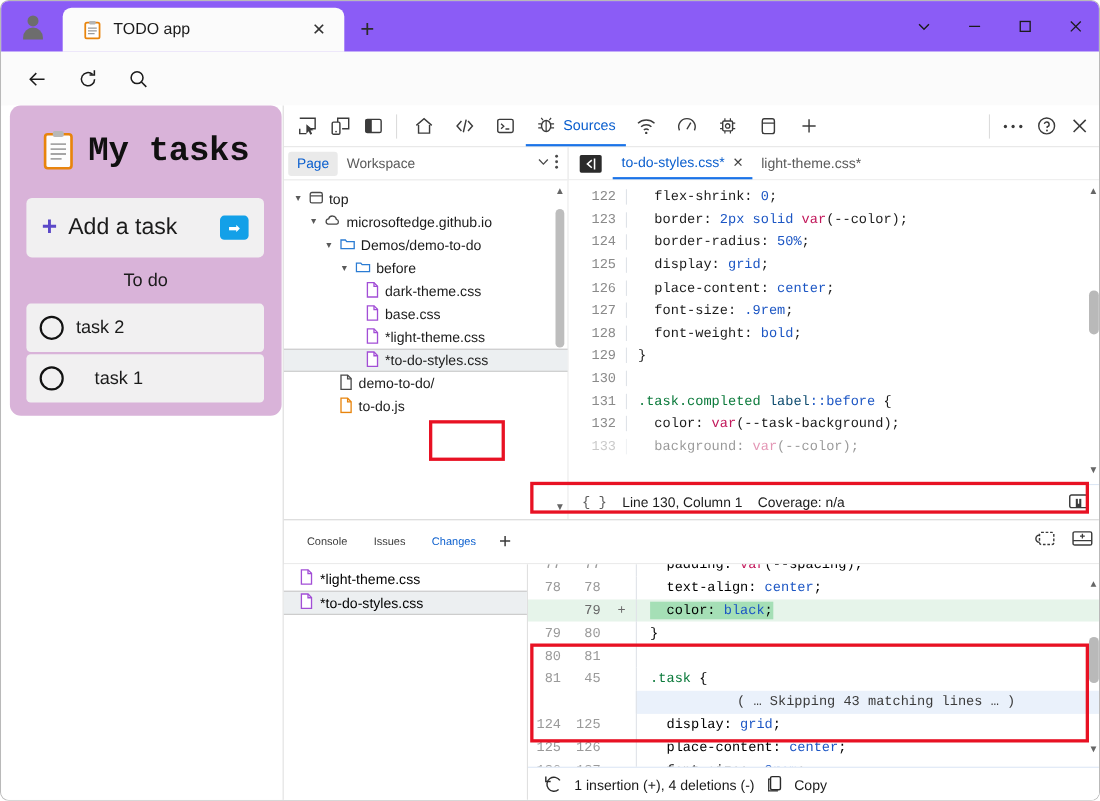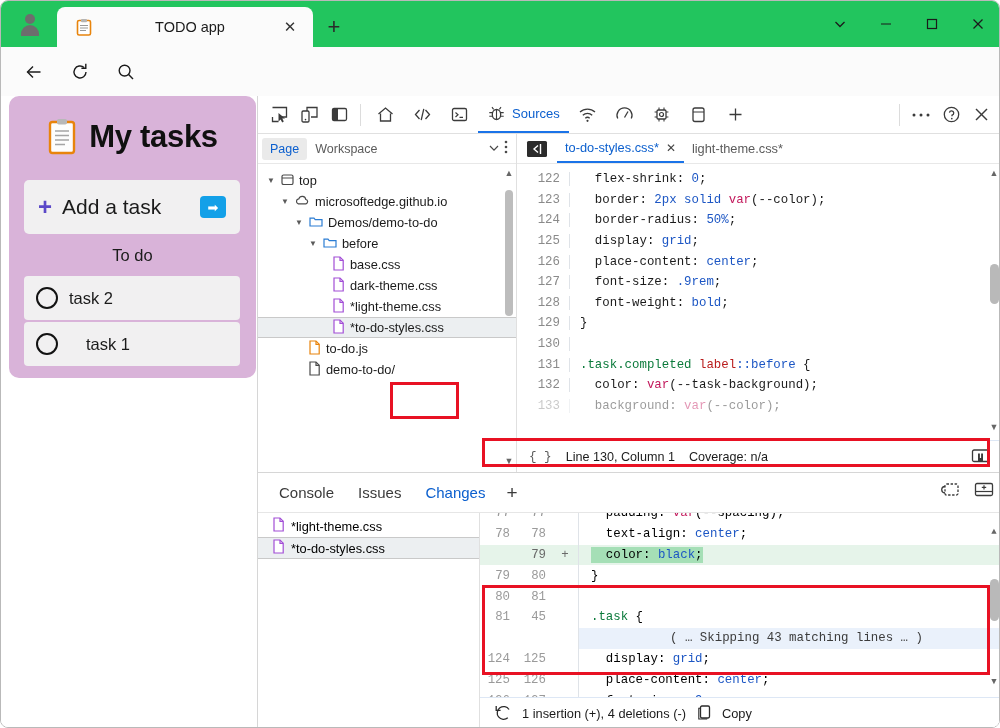--- a/index.html
+++ b/index.html
@@ -14,22 +14,21 @@
     position:relative; width:1000px; height:728px;
     background:#ffffff;
     border:1px solid #b9b9b9;
     border-radius:8px;
     overflow:hidden;
   }
 
   
   .titlebar {
     position:absolute; left:0; top:0; width:1000px; height:46px;
-    background:#22c55e;
-    text-align:center;
+    background:#8b5cf6;
   }
   .profile-btn {
     position:absolute; left:8px; top:6px; width:42px; height:34px;
     display:flex; align-items:center; justify-content:center;
   }
   .avatar-circle { width:22px; height:22px; position:relative; }
   .avatar-circle::before {
     content:""; position:absolute; left:6px; top:1px; width:10px; height:10px;
     border-radius:50%; background:#6d6d6d;
   }
@@ -100,21 +99,21 @@
     position:absolute; left:6px; top:0px; width:249px; height:632px;
     background:#ffffff;
   }
   .todo-card {
     position:absolute; left:2px; top:0px; width:247px; height:282px;
     background:#d9b3d9;
     border-radius:10px;
   }
   .todo-head {
     display:flex; align-items:center; justify-content:center;
-    margin-top:22px; gap:12px;
+    margin-top:22px; gap:12px;font-family:Liberation Mono, monospace;
   }
   .todo-head .big-clip { width:30px; height:38px; position:relative; }
   .todo-title { font-size:31px; font-weight:bold; color:#101010; letter-spacing:-0.3px; }
   .add-row {
     position:absolute; left:15px; top:84px; width:216px; height:54px;
     background:#f1f0f1; border-radius:5px;
     display:flex; align-items:center; padding:0 14px;
   }
   .plus-sign { font-size:24px; color:#5b48c8; font-weight:bold; line-height:1; margin-right:10px; }
   .add-text { font-size:21px; color:#1b1b1b; flex:1; }
@@ -218,41 +217,41 @@
     font-family:"Liberation Mono", monospace; font-size:12.4px;
     background:#fff;
   }
   .cl { display:flex; height:20.6px; align-items:center; }
   .lnum { width:52px; text-align:right; padding-right:9px; color:#8a8a8a; flex:none; }
   .csrc { padding-left:10px; border-left:1px solid #dfe3e8; white-space:pre; color:#1b1b1b; }
   .k-val  { color:#1c56c4; }
   .k-num  { color:#1c56c4; }
   .k-fn   { color:#c2185b; }
   .k-sel  { color:#0b7a3b; }
-  .k-el { color:#b91c1c; }
+  .k-el { color:#0c4a6e; }
   .ed-scroll { position:absolute; right:2px; top:34px; width:11px; height:268px; }
   .ed-scroll .bar { position:absolute; left:1px; top:96px; width:9px; height:40px; background:#b9b9b9; border-radius:5px; }
   .ed-status {
     position:absolute; left:0; top:306px; width:485px; height:32px;
     border-top:1px solid #dde7f5; background:#ffffff;
     display:flex; align-items:center; gap:14px; padding:0 12px;
     font-size:12.6px; color:#1b1b1b;
   }
   .braces { color:#5b5b5b; font-family:"Liberation Mono", monospace; }
 
   
   .drawer {
     position:absolute; left:0; top:376px; width:744px; height:256px;
     background:#ffffff; border-top:1px solid #d6d6d6;
   }
   .drawer-tabs {
     height:40px; display:flex; align-items:center; padding-left:10px; gap:2px;
     border-bottom:1px solid #e6e6e6; position:relative;
   }
-  .dtab { font-size:15px; color:#3b3b3b; padding:8px 11px; }
+  .dtab { font-size:10px; color:#3b3b3b; padding:8px 11px; }
   .dtab.active { color:#0b5fce; }
   .dplus { font-size:19px; color:#3b3b3b; padding:0 8px; font-weight:300; }
   .drawer-right-ic {
     position:absolute; right:8px; top:8px; display:flex; gap:14px; align-items:center;
   }
   .changes-list {
     position:absolute; left:0; top:40px; width:222px; height:216px;
     border-right:1px solid #e0e0e0; background:#fff; font-size:12.8px;
     padding-top:2px;
   }
@@ -606,56 +605,56 @@
               <span><svg width="14" height="13" viewBox="0 0 14 13">
                     <path d="M1 3.2h4l1.2 1.4H13v6.4H1z" fill="none" stroke="#2b7cd3" stroke-width="1.2"></path>
                   </svg></span>
               <span>before</span>
             </div>
             <div class="tnode" style="padding-left:74px;">
               <span><svg width="13" height="15" viewBox="0 0 13 15">
                     <path d="M2 1h6l3.2 3.2V14H2z" fill="#fff" stroke="#a24ed6" stroke-width="1.2"></path>
                     <polyline points="8,1 8,4.4 11.2,4.4" fill="none" stroke="#a24ed6" stroke-width="1.2"></polyline>
                   </svg></span>
-              <span>base.css</span>
+              <span>dark-theme.css</span>
             </div>
             <div class="tnode" style="padding-left:74px;">
               <span><svg width="13" height="15" viewBox="0 0 13 15">
                     <path d="M2 1h6l3.2 3.2V14H2z" fill="#fff" stroke="#a24ed6" stroke-width="1.2"></path>
                     <polyline points="8,1 8,4.4 11.2,4.4" fill="none" stroke="#a24ed6" stroke-width="1.2"></polyline>
                   </svg></span>
-              <span>dark-theme.css</span>
+              <span>base.css</span>
             </div>
             <div class="tnode" style="padding-left:74px;">
               <span><svg width="13" height="15" viewBox="0 0 13 15">
                     <path d="M2 1h6l3.2 3.2V14H2z" fill="#fff" stroke="#a24ed6" stroke-width="1.2"></path>
                     <polyline points="8,1 8,4.4 11.2,4.4" fill="none" stroke="#a24ed6" stroke-width="1.2"></polyline>
                   </svg></span>
               <span>*light-theme.css</span>
             </div>
             <div class="tnode selected" style="padding-left:74px;">
               <span><svg width="13" height="15" viewBox="0 0 13 15">
                     <path d="M2 1h6l3.2 3.2V14H2z" fill="#fff" stroke="#a24ed6" stroke-width="1.2"></path>
                     <polyline points="8,1 8,4.4 11.2,4.4" fill="none" stroke="#a24ed6" stroke-width="1.2"></polyline>
                   </svg></span>
               <span>*to-do-styles.css</span>
             </div>
             <div class="tnode" style="padding-left:50px;">
               <span><svg width="13" height="15" viewBox="0 0 13 15">
+                    <path d="M2 1h6l3.2 3.2V14H2z" fill="#fff" stroke="#4a4a4a" stroke-width="1.2"></path>
+                    <polyline points="8,1 8,4.4 11.2,4.4" fill="none" stroke="#4a4a4a" stroke-width="1.2"></polyline>
+                  </svg></span>
+              <span>demo-to-do/</span>
+            </div>
+            <div class="tnode" style="padding-left:50px;">
+              <span><svg width="13" height="15" viewBox="0 0 13 15">
                     <path d="M2 1h6l3.2 3.2V14H2z" fill="#fff" stroke="#e8840c" stroke-width="1.2"></path>
                     <polyline points="8,1 8,4.4 11.2,4.4" fill="none" stroke="#e8840c" stroke-width="1.2"></polyline>
                   </svg></span>
               <span>to-do.js</span>
-            </div>
-            <div class="tnode" style="padding-left:50px;">
-              <span><svg width="13" height="15" viewBox="0 0 13 15">
-                    <path d="M2 1h6l3.2 3.2V14H2z" fill="#fff" stroke="#4a4a4a" stroke-width="1.2"></path>
-                    <polyline points="8,1 8,4.4 11.2,4.4" fill="none" stroke="#4a4a4a" stroke-width="1.2"></polyline>
-                  </svg></span>
-              <span>demo-to-do/</span>
             </div>
           </div>
 
           <div class="nav-scroll">
             <div class="arrow-up" style="top:0;">▲</div>
             <div class="bar"></div>
             <div class="arrow-dn" style="top:288px;">▼</div>
           </div>
         </div>
 

